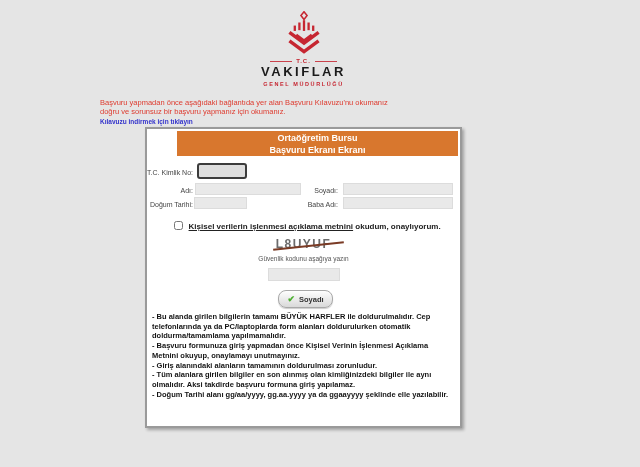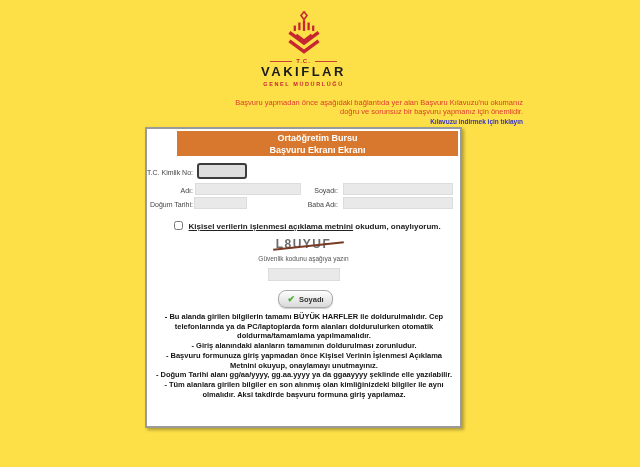--- a/index.html
+++ b/index.html
@@ -1,35 +1,35 @@
 <!DOCTYPE html>
 <html><head>
 <meta charset="utf-8">
 <style>
   html,body { margin:0; padding:0; background:#ffffff; }
   .page {
-    position:relative; width:640px; height:467px; background:#fde047;
+    position:relative; width:640px; height:467px; background:#e5e5e5;
     font-family:"Liberation Sans", sans-serif; overflow:hidden;
   }
 
   
   .logo-wrap { position:absolute; left:145px; top:11px; width:317px; text-align:center; }
   .emblem { display:block; margin:0 auto; }
   .logo-tc {
     font-size:6px; font-weight:bold; color:#C62631; letter-spacing:1px;
     display:flex; align-items:center; justify-content:center; gap:4px; margin-top:1px;
   }
   .logo-tc:before, .logo-tc:after {
     content:""; width:22px; border-top:1px solid #C62631; opacity:.85;
   }
   .logo-title { font-size:13px; font-weight:bold; letter-spacing:2.5px; color:#1b1b1b; line-height:14px; margin-top:1px; }
   .logo-subtitle { font-size:5.5px; font-weight:bold; letter-spacing:1.6px; color:#C62631; margin-top:2px; }
 
   
-  .notice { position:absolute; left:116px; top:98px; width:407px; text-align:right; }
+  .notice { position:absolute; left:100px; top:98px; width:407px; text-align:left; }
   .notice-line { font-size:7.5px; line-height:9px; color:#DE3B2F; }
   .notice-link { font-size:6.5px; font-weight:bold; color:#3333CC; margin-top:2px; cursor:pointer; }
 
   
   .panel {
     position:absolute; left:145px; top:127px; width:317px; height:301px;
     border:2px solid #9a9a9a; background:#fff; box-sizing:border-box;
     box-shadow:2px 2px 3px rgba(0,0,0,0.3);
   }
   .panel-header {
@@ -84,21 +84,21 @@
     box-shadow:0 1px 1px rgba(0,0,0,.2); cursor:pointer;
     font-family:"Liberation Sans", sans-serif;
   }
   .check-icon { color:#4CAF30; font-size:9px; line-height:9px; }
 
   .instructions {
     position:absolute; left:5px; right:4px; top:183px;
     font-size:7.5px; line-height:9.7px; font-weight:bold; color:#141414;
     text-align:left;
   }
-  .instructions p { margin:0;text-align:center; }
+  .instructions p { margin:0; }
 </style>
 </head>
 <body>
 
 <div class="page">
 
   <div class="logo-wrap">
     <svg class="emblem" width="46" height="46" viewBox="0 0 60 60" fill="none" stroke="#C62631">
       <path d="M30 1 L34 6 L30 11 L26 6 Z" stroke-width="2"></path>
       <line x1="30" y1="12" x2="30" y2="26" stroke-width="3"></line>
@@ -110,21 +110,21 @@
       <path d="M11 39 L30 53 L49 39" stroke-width="4.5"></path>
       <path d="M20 31 L30 38.5 L40 31" stroke-width="3"></path>
     </svg>
     <div class="logo-tc">T.C.</div>
     <div class="logo-title">VAKIFLAR</div>
     <div class="logo-subtitle">GENEL MÜDÜRLÜĞÜ</div>
   </div>
 
   <div class="notice">
     <div class="notice-line">Başvuru yapmadan önce aşağıdaki bağlantıda yer alan Başvuru Kılavuzu'nu okumanız</div>
-    <div class="notice-line">doğru ve sorunsuz bir başvuru yapmanız için önemlidir.</div>
+    <div class="notice-line">doğru ve sorunsuz bir başvuru yapmanız için okumanız.</div>
     <div class="notice-link">Kılavuzu indirmek için tıklayın</div>
   </div>
 
   <div class="panel">
 
     <div class="panel-header">
       <div>Ortaöğretim Bursu</div>
       <div>Başvuru Ekranı Ekranı</div>
     </div>
 
@@ -157,20 +157,20 @@
     <div class="captcha-caption">Güvenlik kodunu aşağıya yazın</div>
     <input class="inp inp-captcha" type="text" value="" style="">
 
     <div class="submit-btn">
       <span class="check-icon">✔</span>
       <span>Soyadı</span>
     </div>
 
     <div class="instructions">
       <p>- Bu alanda girilen bilgilerin tamamı BÜYÜK HARFLER ile doldurulmalıdır. Cep telefonlarında ya da PC/laptoplarda form alanları doldurulurken otomatik doldurma/tamamlama yapılmamalıdır.</p>
+      <p>- Başvuru formunuza giriş yapmadan önce Kişisel Verinin İşlenmesi Açıklama Metnini okuyup, onaylamayı unutmayınız.</p>
       <p>- Giriş alanındaki alanların tamamının doldurulması zorunludur.</p>
-      <p>- Başvuru formunuza giriş yapmadan önce Kişisel Verinin İşlenmesi Açıklama Metnini okuyup, onaylamayı unutmayınız.</p>
+      <p>- Tüm alanlara girilen bilgiler en son alınmış olan kimliğinizdeki bilgiler ile aynı olmalıdır. Aksi takdirde başvuru formuna giriş yapılamaz.</p>
       <p>- Doğum Tarihi alanı gg/aa/yyyy, gg.aa.yyyy ya da ggaayyyy şeklinde elle yazılabilir.</p>
-      <p>- Tüm alanlara girilen bilgiler en son alınmış olan kimliğinizdeki bilgiler ile aynı olmalıdır. Aksi takdirde başvuru formuna giriş yapılamaz.</p>
     </div>
 
   </div>
 </div>
 
 </body></html>

